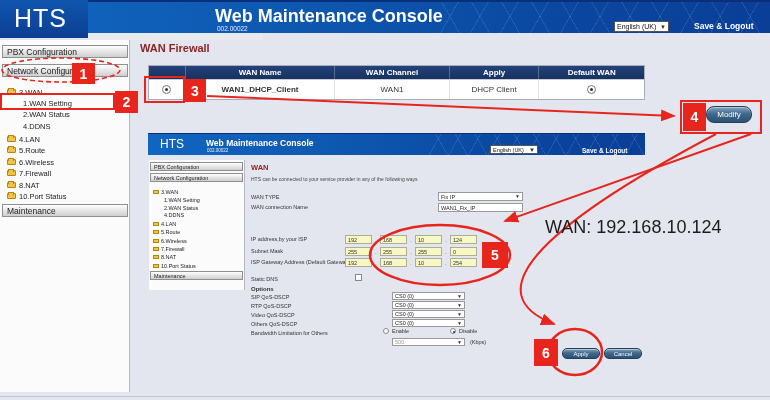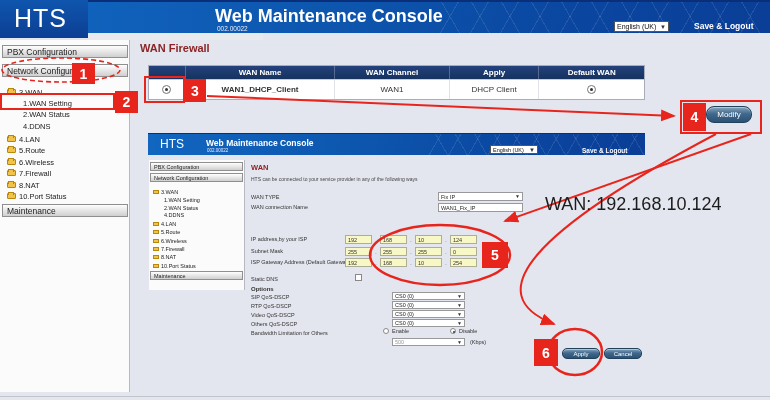--- a/index.html
+++ b/index.html
@@ -109,21 +109,21 @@
   .m-btn { position:absolute; width:38px; height:11px; font-size:6px; border-radius:5px; }
   .gray { color:#999; }
 
   
   .overlay { position:absolute; left:0; top:0; width:770px; height:400px; pointer-events:none; }
   .red-line { stroke:#e8251d; stroke-width:2; fill:none; }
   .red-line.thick { stroke-width:2.5; }
   .red-dash { stroke-dasharray:5 3; stroke-width:1.6; }
   .marker { position:absolute; background:#e8251d; color:#fff; font-size:14px; font-weight:bold;
     display:flex; align-items:center; justify-content:center; z-index:30; }
-  .note { position:absolute; left:545px; top:194px; font-size:18px; color:#1c1c1c; z-index:25; }
+  .note { position:absolute; left:545px; top:217px; font-size:18px; color:#1c1c1c; z-index:25; }
   .bottom-line { position:absolute; left:0; top:396px; width:770px; height:1px; background:#c2c4cc; }
 </style>
 </head>
 <body>
 
 <div id="page">
 
   <div class="app-header">
     <div class="hdr-grid"></div>
     <div class="hdr-title">Web Maintenance Console</div>

